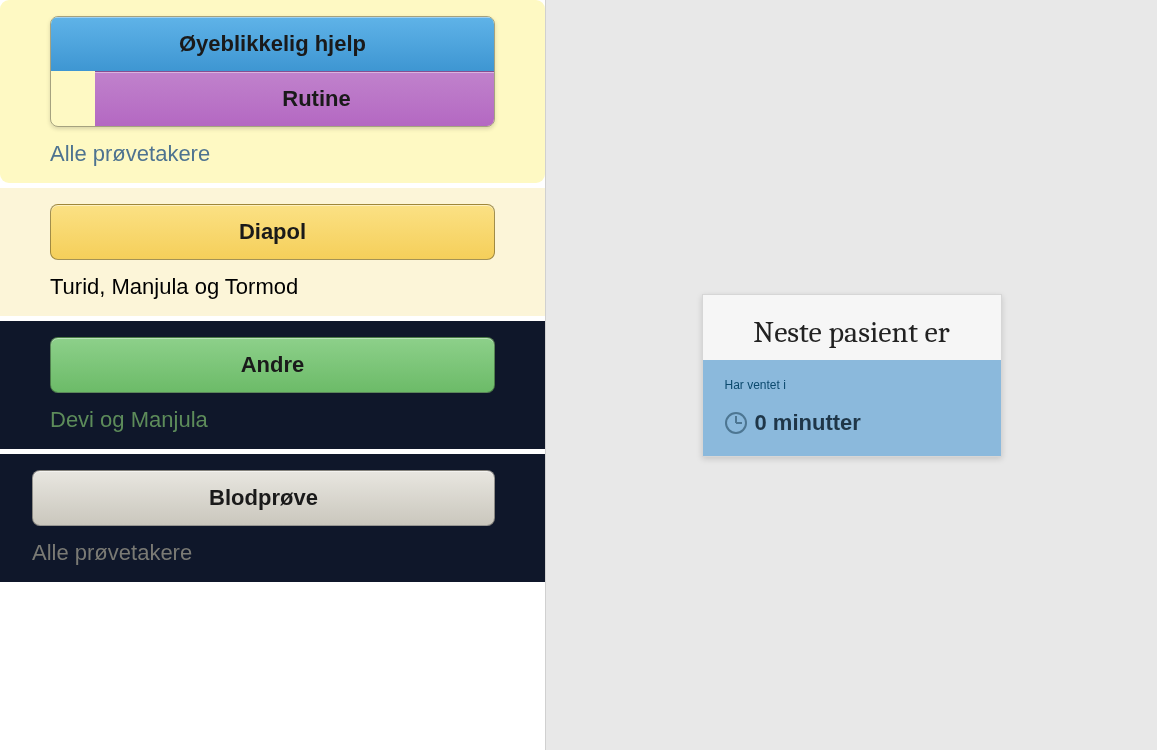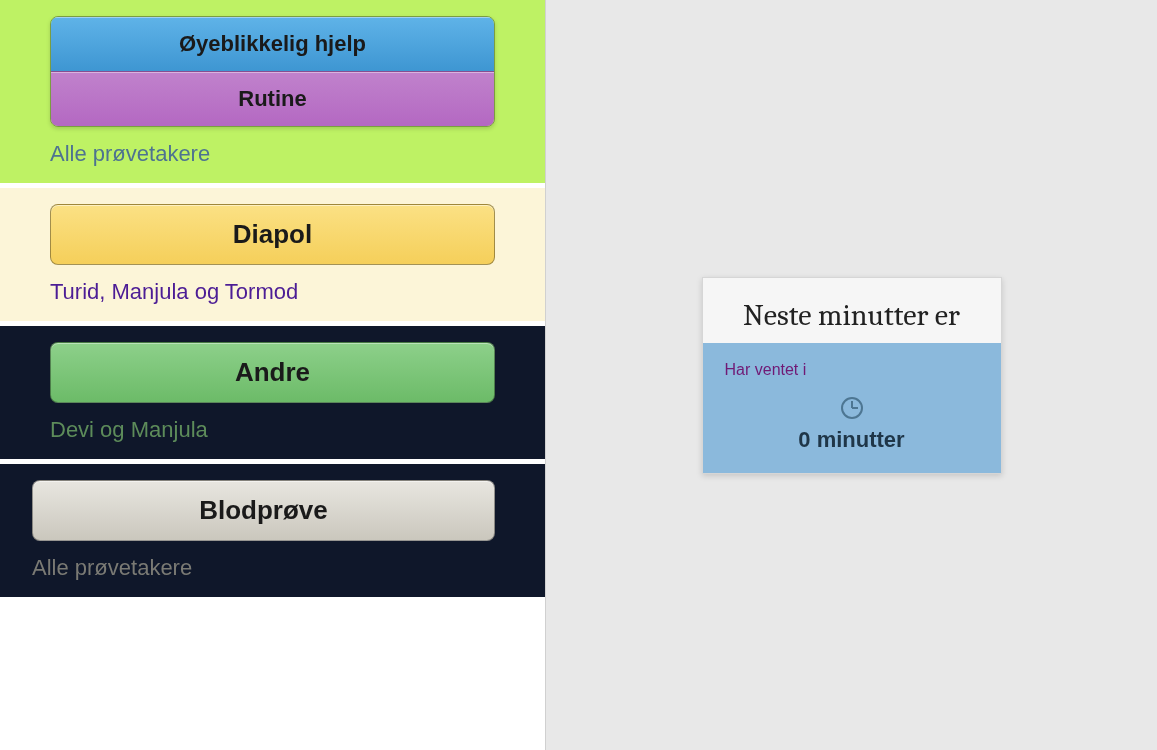--- a/index.html
+++ b/index.html
@@ -21,21 +21,21 @@
       border-left: 1px solid #d0d0d0;
       position: relative;
       display: flex;
       align-items: center;
       justify-content: center;
     }
     .section {
       padding: 16px 50px 16px 50px;
       margin-bottom: 5px;
     }
-    .section-blue { background: #bef264; }
+    .section-blue { background: #fef9c3; border-radius: 9px; }
     .section-yellow { background: #fcf5d8; }
     .section-green { background: #0f172a; }
     .section-grey { background: #0f172a; padding-left: 32px; }
 
     .btn-stack {
       border-radius: 8px;
       overflow: hidden;
       border: 1px solid rgba(0,0,0,0.35);
       box-shadow: 0 2px 4px rgba(0,0,0,0.15);
     }
@@ -55,53 +55,54 @@
       border-top: 1px solid rgba(0,0,0,0.25);
     }
     .btn-single {
       border-radius: 8px;
       border: 1px solid rgba(0,0,0,0.35);
       box-shadow: 0 2px 4px rgba(0,0,0,0.15);
       display: block;
       width: 100%;
       text-align: center;
       font-weight: bold;
-      font-size: 26px;
+      font-size: 22px;
       padding: 14px 10px;
       cursor: pointer;
       color: #1a1a1a;
     }
     .btn-blue {
       background: linear-gradient(to bottom, #5fb3e8, #3e96d2);
       box-shadow: inset 0 1px 0 rgba(255,255,255,0.4);
     }
     .btn-purple {
       background: linear-gradient(to bottom, #c082cc, #b468c2);
       box-shadow: inset 0 1px 0 rgba(255,255,255,0.4);
+      margin-left: 44px;
     }
     .btn-yellow {
       background: linear-gradient(to bottom, #fbe184, #f5cf5a);
       box-shadow: inset 0 1px 0 rgba(255,255,255,0.5);
     }
     .btn-green {
       background: linear-gradient(to bottom, #8dd08a, #6cbb68);
       box-shadow: inset 0 1px 0 rgba(255,255,255,0.4);
     }
     .btn-grey {
       background: linear-gradient(to bottom, #e8e6e0, #cac7bd);
       box-shadow: inset 0 1px 0 rgba(255,255,255,0.5);
     }
 
     .subtitle {
       margin-top: 14px;
       font-size: 22px;
       color: #666;
     }
     .section-blue .subtitle { color: #4e7390; }
-    .section-yellow .subtitle { color: #4c1d95; }
+    .section-yellow .subtitle { color: #000000; }
     .section-green .subtitle { color: #5d8c5a; }
     .section-grey .subtitle { color: #7a7a74; }
 
     
     .card {
       width: 300px;
       background: #fff;
       border: 1px solid #d6d6d6;
       box-shadow: 0 2px 6px rgba(0,0,0,0.15);
     }
@@ -123,29 +124,28 @@
       color: #222;
       letter-spacing: -6px;
       font-weight: normal;
       margin-top: 4px;
     }
     .card-bottom {
       background: #8bb9dc;
       padding: 18px 22px 20px 22px;
     }
     .wait-label {
-      font-size: 16px;
-      color: #701a75;
+      font-size: 12px;
+      color: #0c4a6e;
       margin-bottom: 18px;
     }
     .wait-row {
       display: flex;
       align-items: center;
       gap: 8px;
-      flex-direction: column;
     }
     .clock-icon {
       width: 22px;
       height: 22px;
       border: 2px solid #4d7692;
       border-radius: 50%;
       position: relative;
       flex-shrink: 0;
     }
     .clock-icon::before {
@@ -201,21 +201,21 @@
   <div class="section section-grey">
     <button class="btn-single btn-grey">Blodprøve</button>
     <div class="subtitle">Alle prøvetakere</div>
   </div>
 
 </div>
 
 <div class="right-column">
   <div class="card">
     <div class="card-top">
-      <div class="card-title">Neste minutter er</div>
+      <div class="card-title">Neste pasient er</div>
     </div>
     <div class="card-bottom">
       <div class="wait-label">Har ventet i</div>
       <div class="wait-row">
         <span class="clock-icon"></span>
         <span class="wait-value">0 minutter</span>
       </div>
     </div>
   </div>
 </div>

